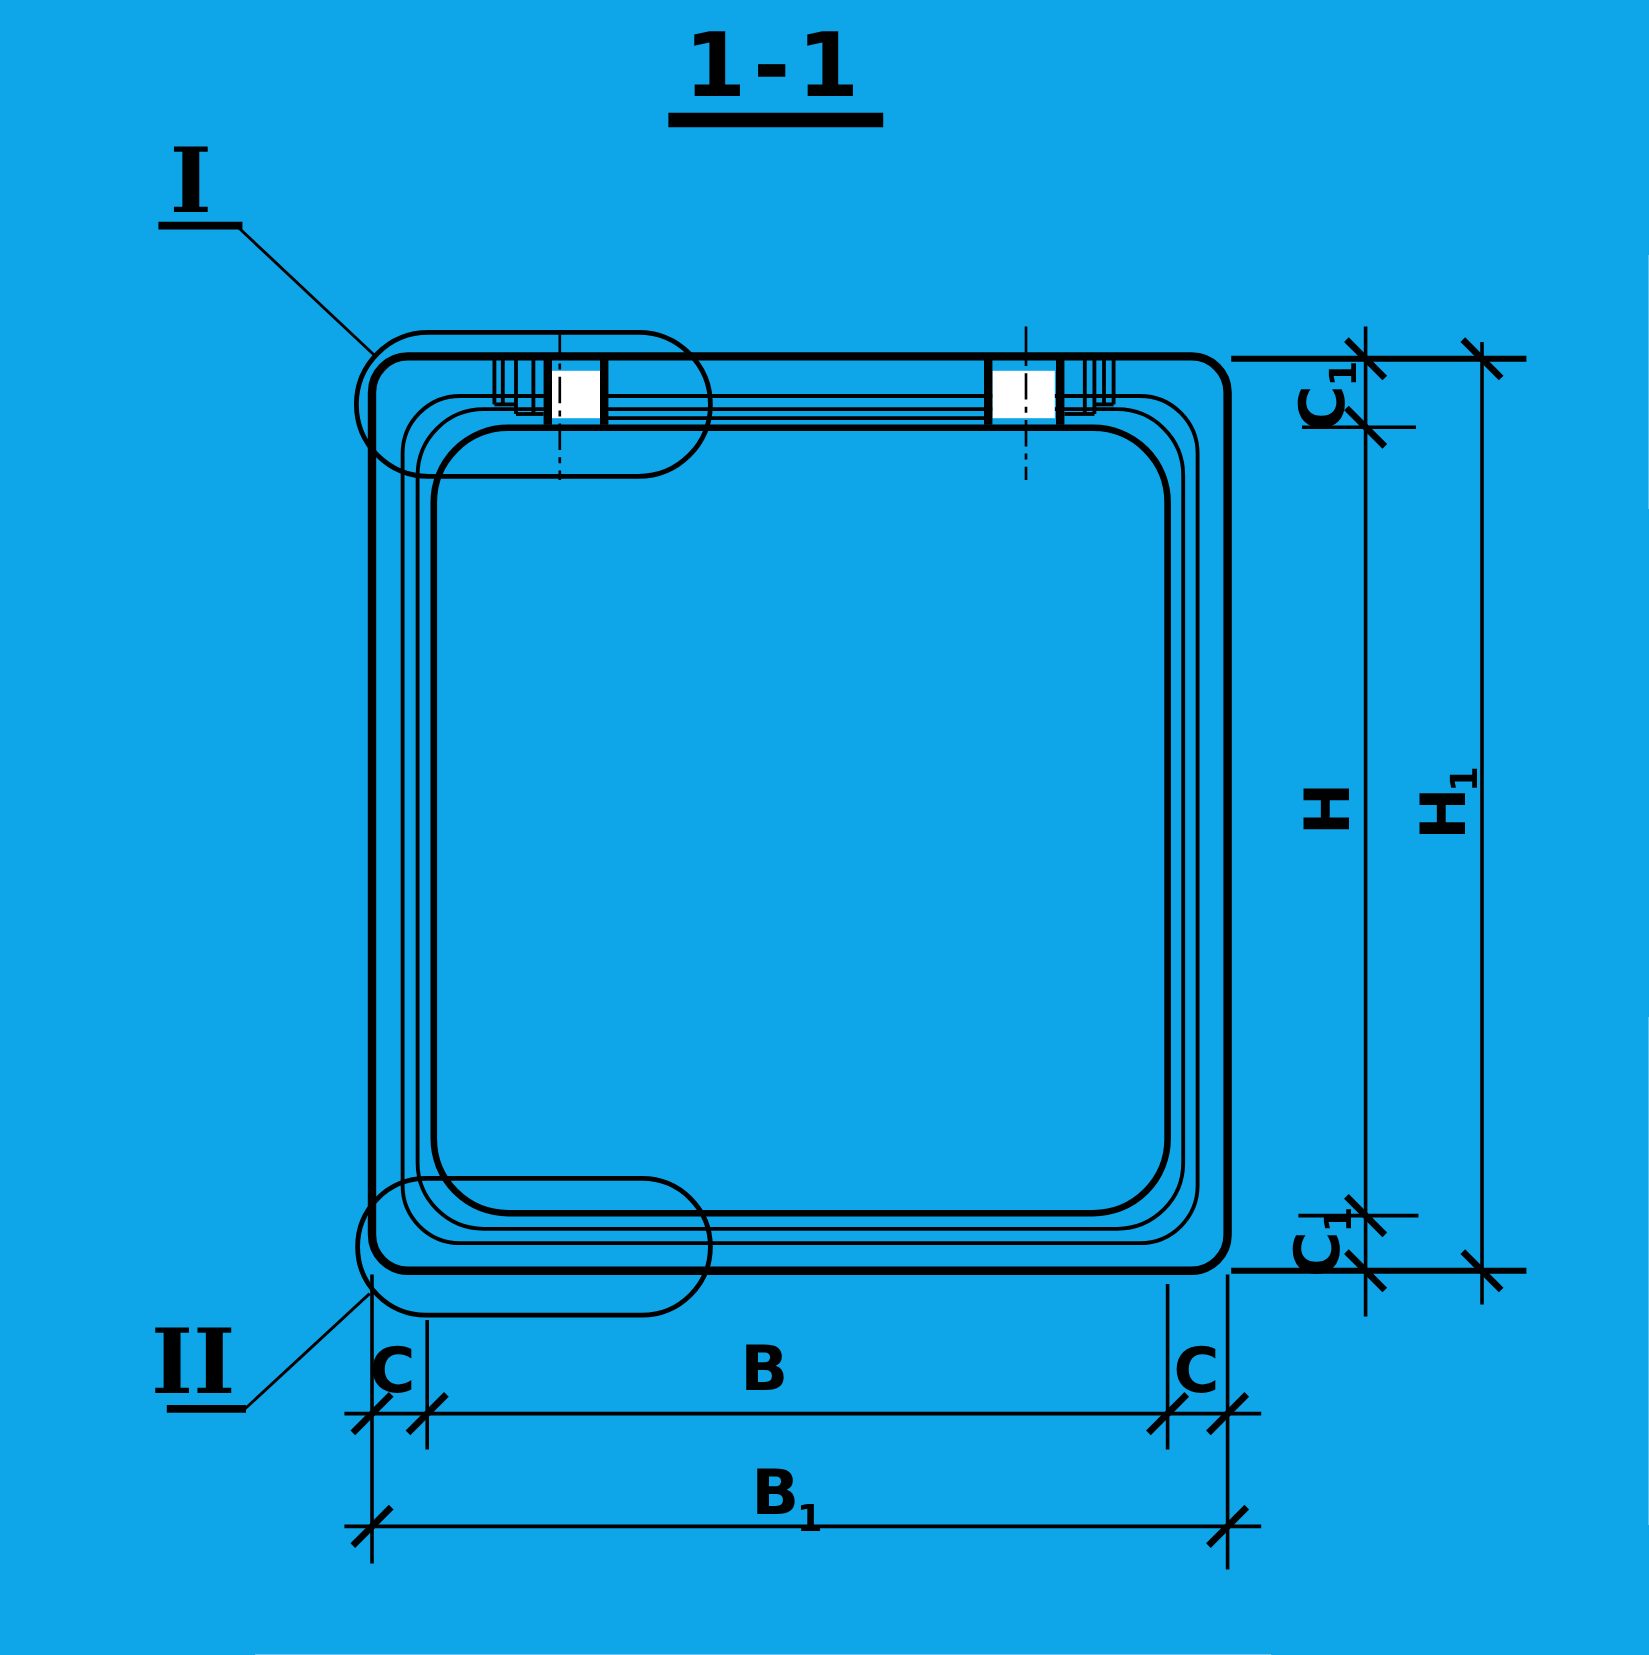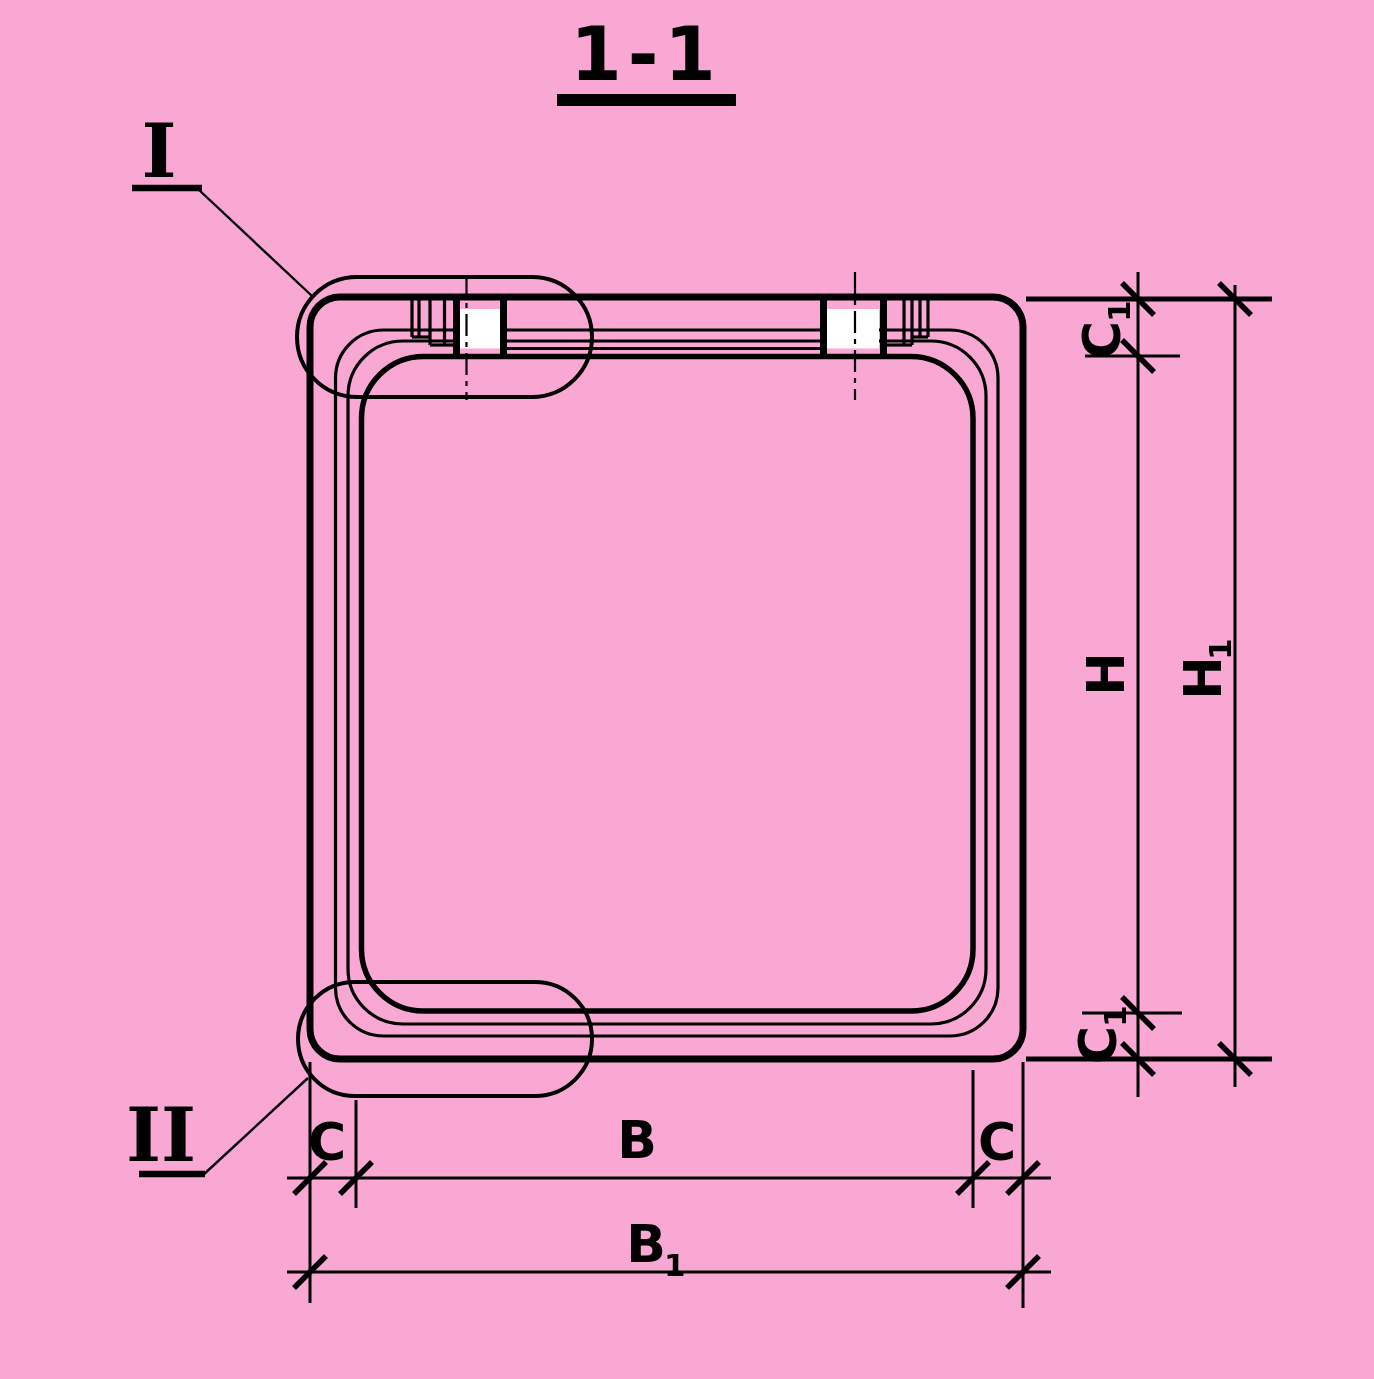--- a/index.html
+++ b/index.html
@@ -1,20 +1,20 @@
 <!DOCTYPE html>
 <html><head>
 <meta charset="utf-8">
 <style>
   html, body { margin: 0; padding: 0; background: #ffffff; }
   .stage {
     position: relative;
     width: 1374px;
     height: 1379px;
-    background: #f9a8d4;
+    background: #0ea5e9;
     overflow: hidden;
   }
   svg { position: absolute; left: 0; top: 0; }
   .ln   { stroke: #000; fill: none; }
   .thick  { stroke-width: 7; }
   .thin   { stroke-width: 3.2; }
   .inner  { stroke-width: 5.5; }
   .cap    { stroke-width: 4; }
   .dimln  { stroke-width: 3; }
   .extthick { stroke-width: 5; }

